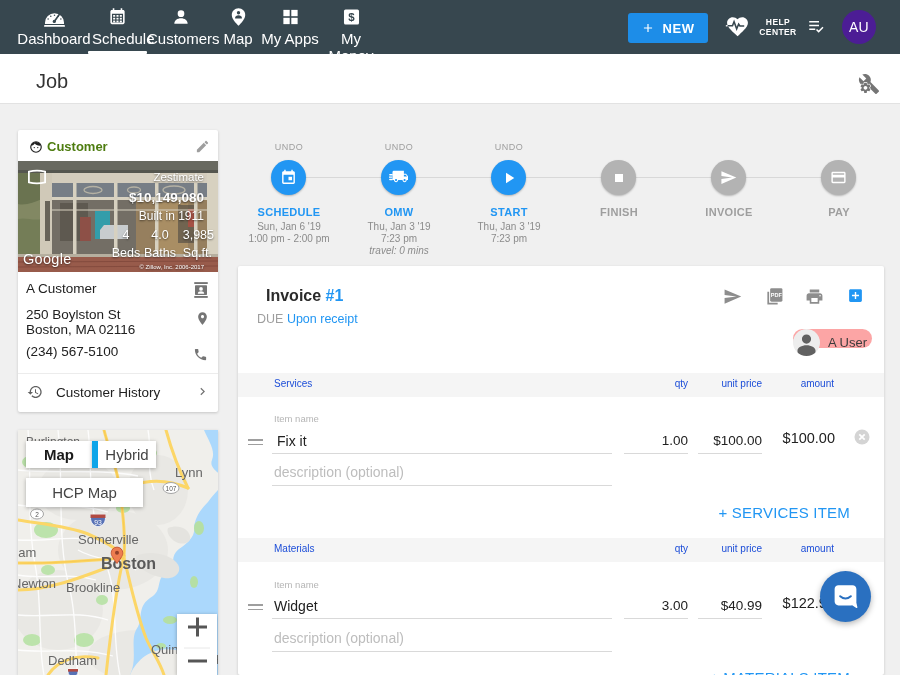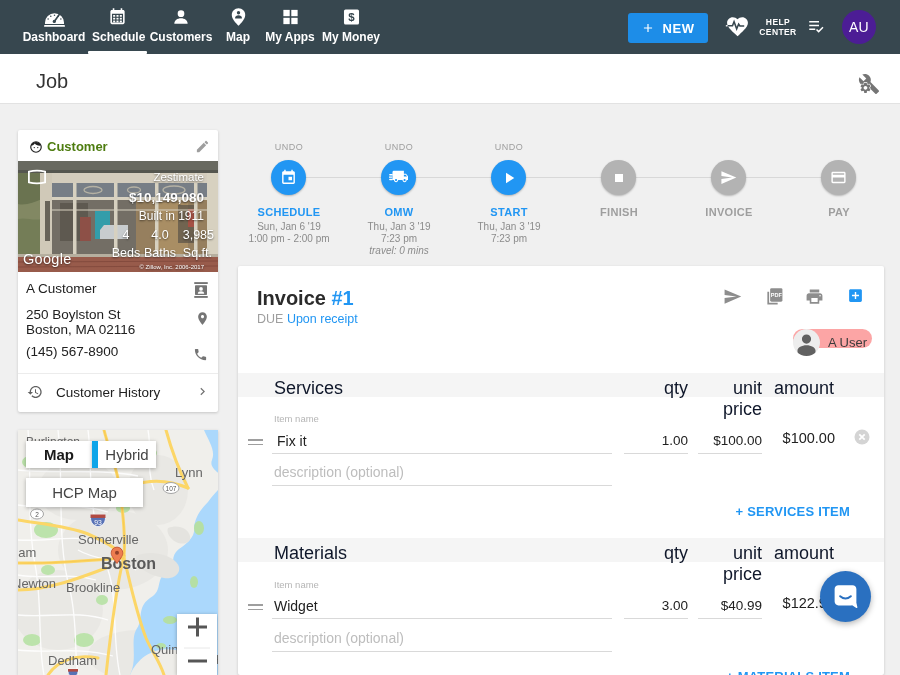--- a/index.html
+++ b/index.html
@@ -3,21 +3,21 @@
 <meta charset="utf-8">
 <style>
 *{margin:0;padding:0;box-sizing:border-box;-webkit-font-smoothing:antialiased}
 html,body{width:900px;height:675px;overflow:hidden}
 body{font-family:"Liberation Sans",sans-serif;background:#f0f0f0;position:relative}
 .abs{position:absolute}
 
 #nav{position:absolute;left:0;top:0;width:900px;height:54px;background:#37474f}
 .navitem{position:absolute;top:0;height:54px;text-align:center;color:#fff}
 .navitem svg{display:block;margin:7px auto 0}
-.navlab{font-size:12px;font-weight:bold;letter-spacing:0;margin-top:3px;color:#fff}
+.navlab{font-size:15px;font-weight:normal;letter-spacing:0;margin-top:3px;color:#fff}
 #tabline{position:absolute;left:88px;top:51px;width:59px;height:3px;background:#fff;border-radius:1px}
 #newbtn{position:absolute;left:628px;top:13px;width:80px;height:30px;background:#1d8de8;border-radius:3px;color:#fff;font-size:13px;font-weight:bold;letter-spacing:.6px;display:flex;align-items:center;justify-content:center}
 #helpc{position:absolute;left:752px;top:17px;width:52px;text-align:center;color:#fff;font-size:8.5px;font-weight:bold;letter-spacing:.4px;line-height:10px}
 #avatar{position:absolute;left:842px;top:10px;width:34px;height:34px;border-radius:50%;background:#4c1d95;color:#fff;font-size:14px;display:flex;align-items:center;justify-content:center;letter-spacing:.3px}
 
 #jobbar{position:absolute;left:0;top:54px;width:900px;height:50px;background:#fff;border-bottom:1px solid #e2e2e2}
 #jobbar .t{position:absolute;left:36px;top:16px;font-size:20px;color:#333}
 
 #cust{position:absolute;left:18px;top:130px;width:200px;height:282px;background:#fff;border-radius:2px;box-shadow:0 1px 3px rgba(0,0,0,.18)}
 #cust .hdr{position:absolute;left:0;top:0;width:200px;height:31px}
@@ -35,36 +35,36 @@
 .tline{position:absolute;top:73px;height:1px;background:#d8d8d8}
 .circ{position:absolute;top:56px;width:35px;height:35px;border-radius:50%;display:flex;align-items:center;justify-content:center;box-shadow:0 1px 2px rgba(0,0,0,.25)}
 .circ.on{background:#2196f3}
 .circ.off{background:#b3b3b3}
 .steplab{position:absolute;top:102px;width:110px;text-align:center;font-size:11px;font-weight:bold;letter-spacing:.3px}
 .steplab.on{color:#2196f3}
 .steplab.off{color:#9e9e9e}
 .stepdate{position:absolute;width:110px;text-align:center;font-size:10px;color:#8b8b8b;line-height:12px}
 
 #inv{position:absolute;left:238px;top:266px;width:646px;height:409px;background:#fff;border-radius:2px;box-shadow:0 1px 3px rgba(0,0,0,.18)}
-#inv .title{position:absolute;left:19px;top:21px;font-size:20px;font-weight:bold;color:#2b2b2b}
+#inv .title{position:absolute;left:28px;top:21px;font-size:16px;font-weight:bold;color:#2b2b2b}
 #inv .title span{color:#2196f3}
 #inv .due{position:absolute;left:19px;top:46px;font-size:12.5px;color:#9e9e9e}
 #inv .due span{color:#2196f3}
 .chip{position:absolute;left:555px;top:63px;width:79px;height:19px;background:#fca5a5;border-radius:14px;font-size:13px;color:#3c3c3c}
-.band{position:absolute;left:0;width:646px;height:24px;background:#f5f5f5;color:#0f172a;font-size:18px}
+.band{position:absolute;left:0;width:646px;height:24px;background:#f5f5f5;color:#1d4ed8;font-size:10px}
 .band .l{position:absolute;left:36px;top:5px}
 .band .c1{position:absolute;left:388px;top:5px;width:62px;text-align:right}
 .band .c2{position:absolute;left:462px;top:5px;width:62px;text-align:right}
 .band .c3{position:absolute;left:534px;top:5px;width:62px;text-align:right}
 .iname{position:absolute;left:36px;font-size:9.5px;color:#b5b5b5}
 .ival{position:absolute;font-size:14px;color:#212121}
 .uline{position:absolute;height:1px;background:#d9d9d9}
 .num{position:absolute;font-size:13.5px;color:#212121;text-align:right}
 .desc{position:absolute;left:36px;font-size:14px;color:#bdbdbd}
-.addlink{position:absolute;font-size:13px;font-weight:bold;color:#2196f3;letter-spacing:.2px}
+.addlink{position:absolute;font-size:15px;font-weight:normal;color:#2196f3;letter-spacing:.2px}
 .dragh{position:absolute;left:10px;width:15px}
 .dragh div{height:1.5px;background:#9e9e9e;margin-bottom:3px}
 
 #fab{position:absolute;left:820px;top:571px;width:51px;height:51px;border-radius:50%;background:#2a70c0;box-shadow:0 2px 6px rgba(0,0,0,.3);display:flex;align-items:center;justify-content:center}
 </style>
 </head>
 <body>
 
 <div id="nav">
   <div class="navitem" style="left:16px;width:76px">
@@ -245,21 +245,21 @@
     <g fill="#757575">
         <rect x="3" y="1.5" width="18" height="2.5"></rect>
         <rect x="3" y="20" width="18" height="2.5"></rect>
         <path d="M5,5.5 h14 a1,1 0 0 1 1,1 v11 a1,1 0 0 1 -1,1 h-14 a1,1 0 0 1 -1,-1 v-11 a1,1 0 0 1 1,-1z M12,8a2.5,2.5 0 1,0 0,5 2.5,2.5 0 0,0 0,-5z M12,13.8c-2.3,0-4.2,1.2-4.2,2.7v.5h8.4v-.5C16.2,15,14.3,13.8,12,13.8z" fill-rule="evenodd" clip-rule="evenodd"></path>
       </g>
   </svg>
   <div class="crow" style="top:177px;line-height:15px">250 Boylston St<br>Boston, MA 02116</div>
   <svg class="abs" style="left:177px;top:179px" width="15" height="19" viewBox="0 0 24 24">
     <path fill="#757575" d="M12,2C8.13,2,5,5.13,5,9c0,5.25,7,13,7,13s7-7.75,7-13C19,5.13,15.87,2,12,2z M12,11.5c-1.38,0-2.5-1.12-2.5-2.5s1.12-2.5,2.5-2.5s2.5,1.12,2.5,2.5S13.38,11.5,12,11.5z"></path>
   </svg>
-  <div class="crow" style="top:214px">(145) 567-8900</div>
+  <div class="crow" style="top:214px">(234) 567-5100</div>
   <svg class="abs" style="left:175px;top:217px" width="15" height="15" viewBox="0 0 24 24">
     <path fill="#757575" d="M6.62,10.79c1.44,2.83,3.76,5.14,6.59,6.59l2.2-2.2c0.27-0.27,0.67-0.36,1.02-0.24c1.12,0.37,2.33,0.57,3.57,0.57c0.55,0,1,0.45,1,1V20c0,0.55-0.45,1-1,1c-9.39,0-17-7.61-17-17c0-0.55,0.45-1,1-1h3.5c0.55,0,1,0.45,1,1c0,1.25,0.2,2.45,0.57,3.57c0.11,0.35,0.03,0.74-0.25,1.02L6.62,10.79z"></path>
   </svg>
   <div style="position:absolute;left:0;top:243px;width:200px;height:1px;background:#ececec"></div>
   <svg class="abs" style="left:9px;top:254px" width="16" height="16" viewBox="0 0 24 24">
     <path fill="#616161" d="M13,3c-4.97,0-9,4.03-9,9H1l3.89,3.89l0.07,0.14L9,12H6c0-3.87,3.13-7,7-7s7,3.13,7,7s-3.13,7-7,7c-1.93,0-3.68-0.79-4.94-2.06l-1.42,1.42C8.27,19.99,10.51,21,13,21c4.97,0,9-4.03,9-9S17.97,3,13,3z M12,8v5l4.28,2.54l0.72-1.21l-3.5-2.08V8H12z"></path>
   </svg>
   <div class="crow" style="left:38px;top:255px;font-size:13.5px">Customer History</div>
   <svg class="abs" style="left:177px;top:254px" width="15" height="15" viewBox="0 0 24 24">
     <path fill="#757575" d="M8.59,16.59L13.17,12L8.59,7.41L10,6l6,6l-6,6L8.59,16.59z"></path>

